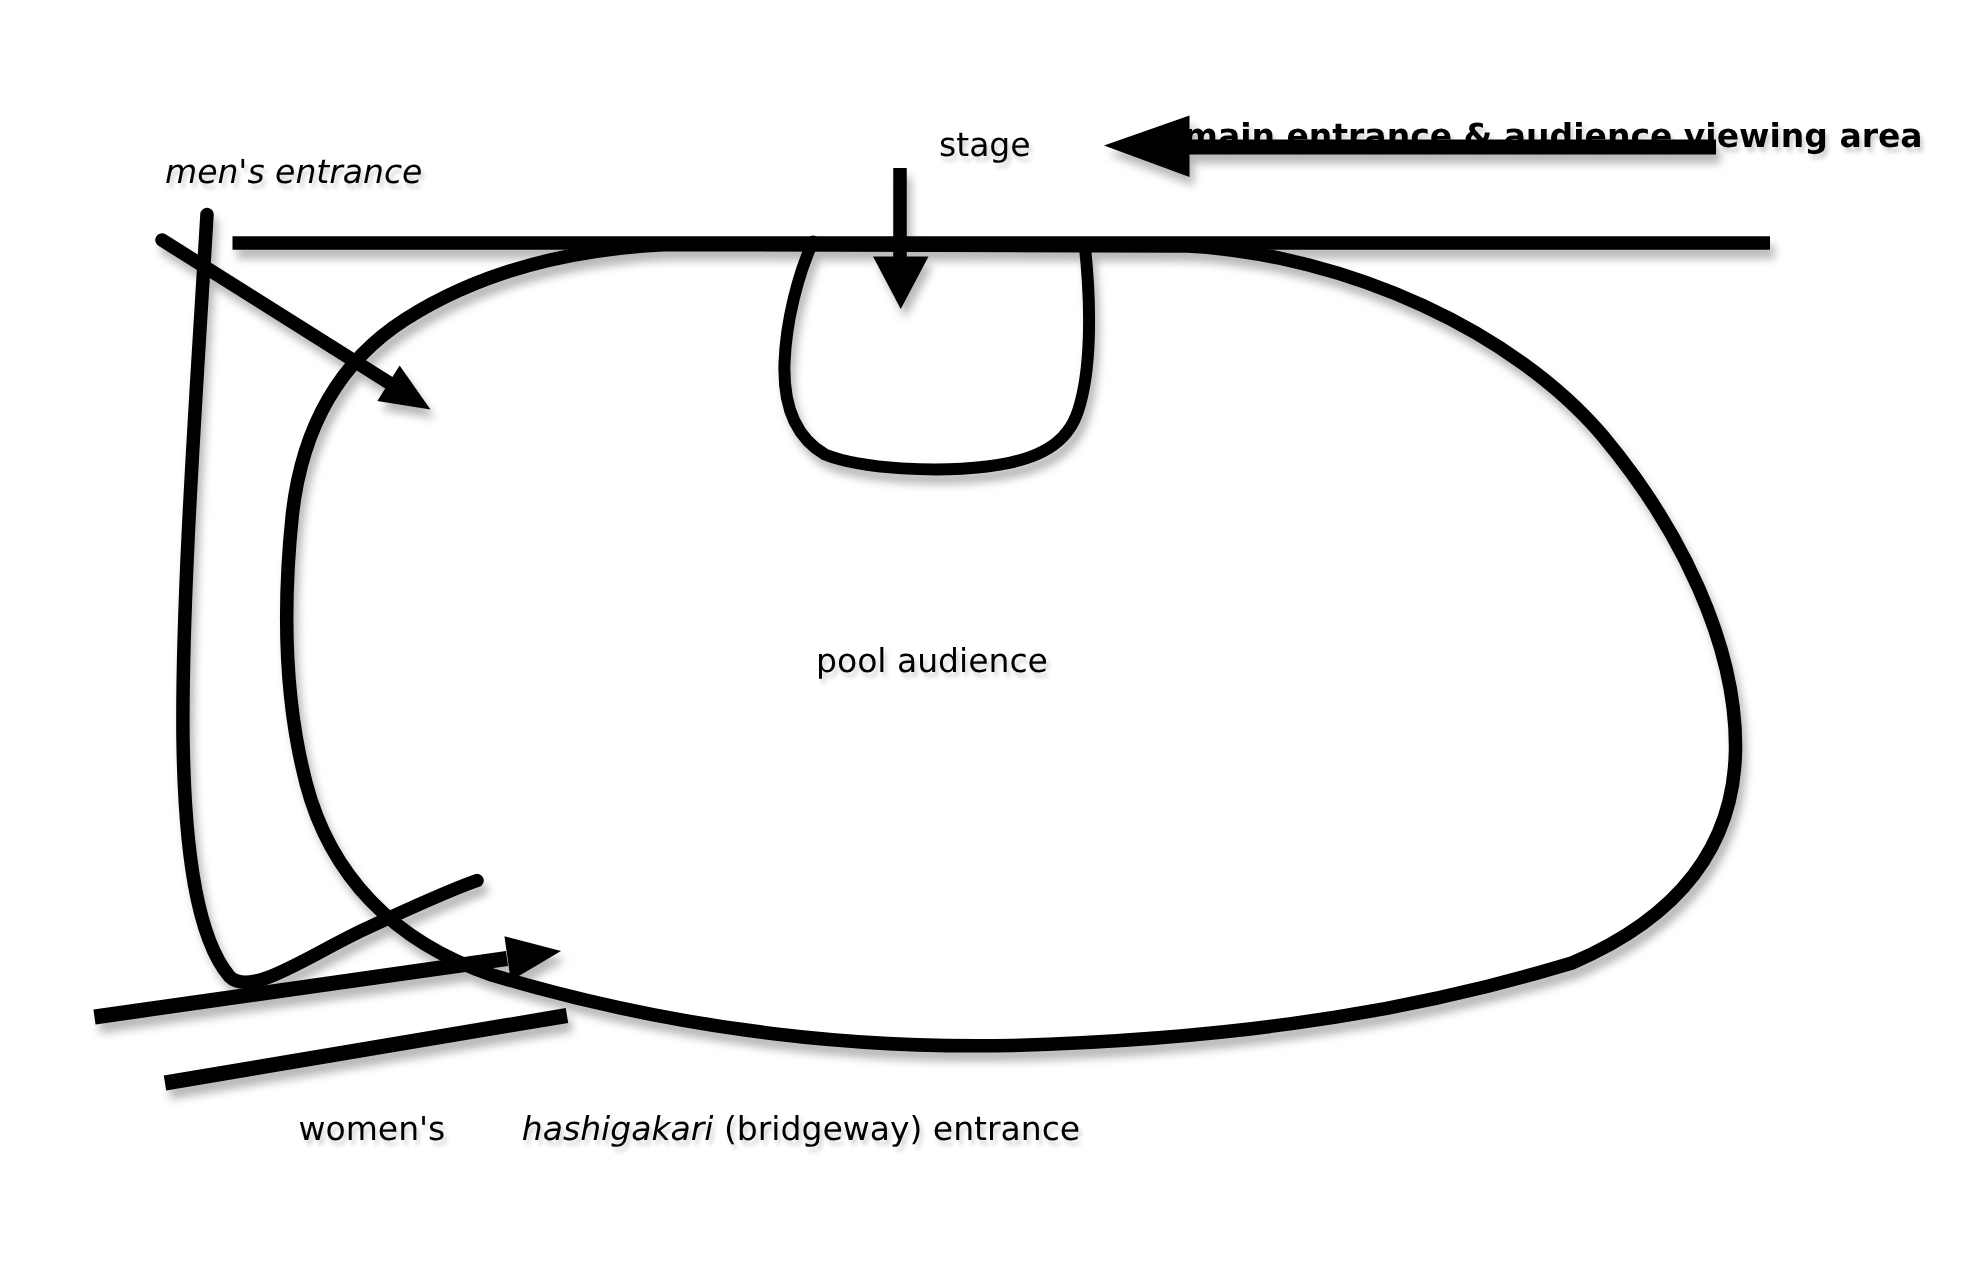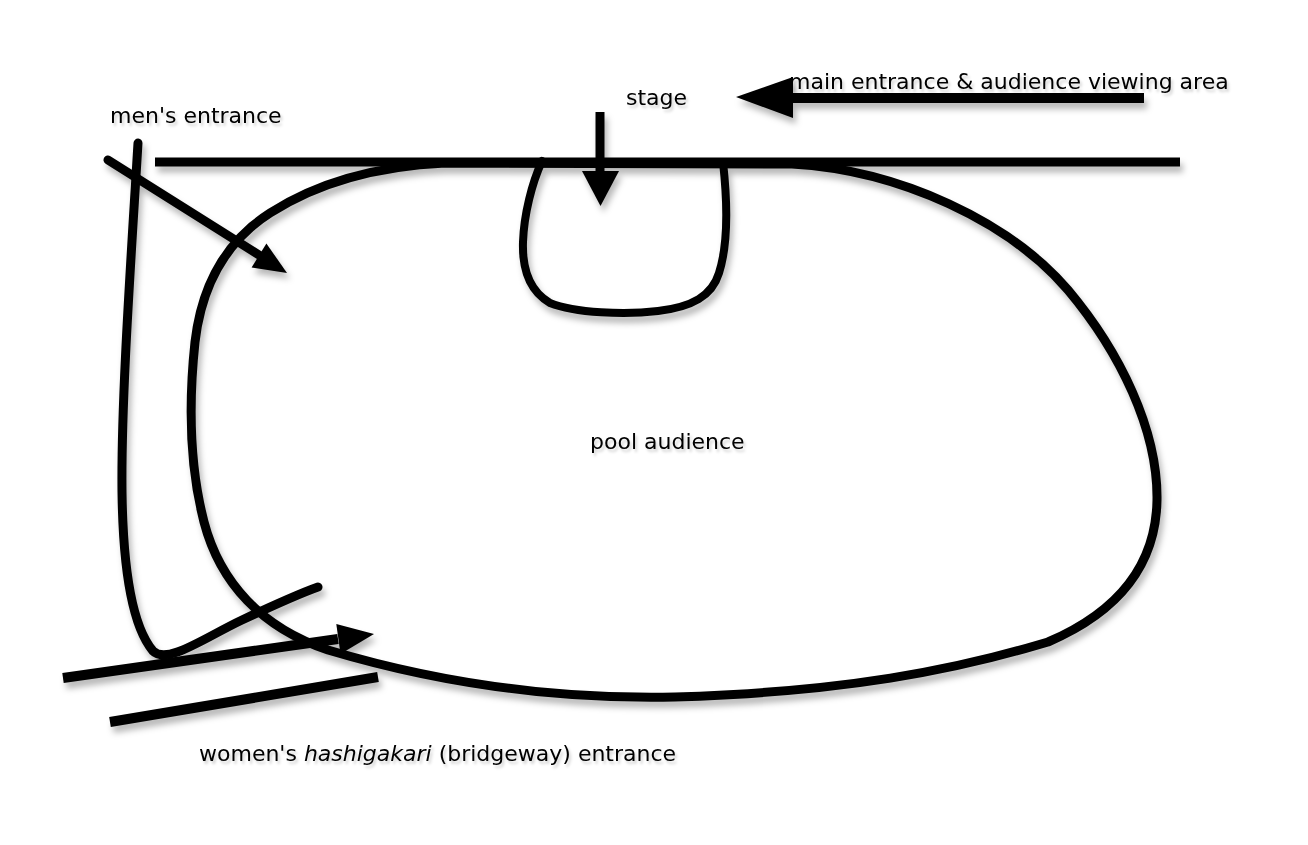--- a/index.html
+++ b/index.html
@@ -19,21 +19,21 @@
   .stroke { stroke:var(--ink); fill:none; }
   .fill   { fill:var(--ink); stroke:none; }
   .lbl {
     position:absolute;
     color:var(--ink);
     font-size:22px;
     line-height:1.15;
     white-space:nowrap;
     text-shadow: 2px 3px 3px rgba(0,0,0,0.18);
   }
-  .lbl .it { font-style:italic; }
+  .lbl .it { font-style:italic;margin-left:44px; }
 </style>
 </head>
 <body>
 
 <div class="canvas">
 
   <svg class="drawing" width="1308" height="845" viewBox="0 0 1308 845">
 
     <path class="stroke" stroke-width="9" stroke-linecap="round" stroke-linejoin="round" d="M445,163 L792,164
              C 900,170 1010,222 1068,290
@@ -76,25 +76,25 @@
       <polygon class="fill" points="736,97 793,77 793,118"></polygon>
     </g>
 
     <g>
       <line class="stroke" stroke-width="10" stroke-linecap="butt" x1="63" y1="678" x2="338" y2="639"></line>
       <polygon class="fill" points="374,634 340.5,653.9 336.3,624.1"></polygon>
     </g>
     <line class="stroke" stroke-width="10" stroke-linecap="butt" x1="110" y1="722" x2="378" y2="677"></line>
   </svg>
 
-  <div class="lbl" style="left:110px; top:103px;">men's entrance</div>
+  <div class="lbl" style="left:110px; top:103px;font-style:italic;">men's entrance</div>
 
   <div class="lbl" style="left:626px; top:85px;">stage</div>
 
-  <div class="lbl" style="left:789px; top:69px;">main entrance &amp; audience viewing area</div>
+  <div class="lbl" style="left:789px; top:79px;font-weight:bold;">main entrance &amp; audience viewing area</div>
 
-  <div class="lbl" style="left:590px; top:429px;">pool audience</div>
+  <div class="lbl" style="left:544px; top:429px;">pool audience</div>
 
   <div class="lbl" style="left:199px; top:741px;">
     <span>women's </span><span class="it">hashigakari</span><span> (bridgeway) entrance</span>
   </div>
 
 </div>
 
 </body></html>

